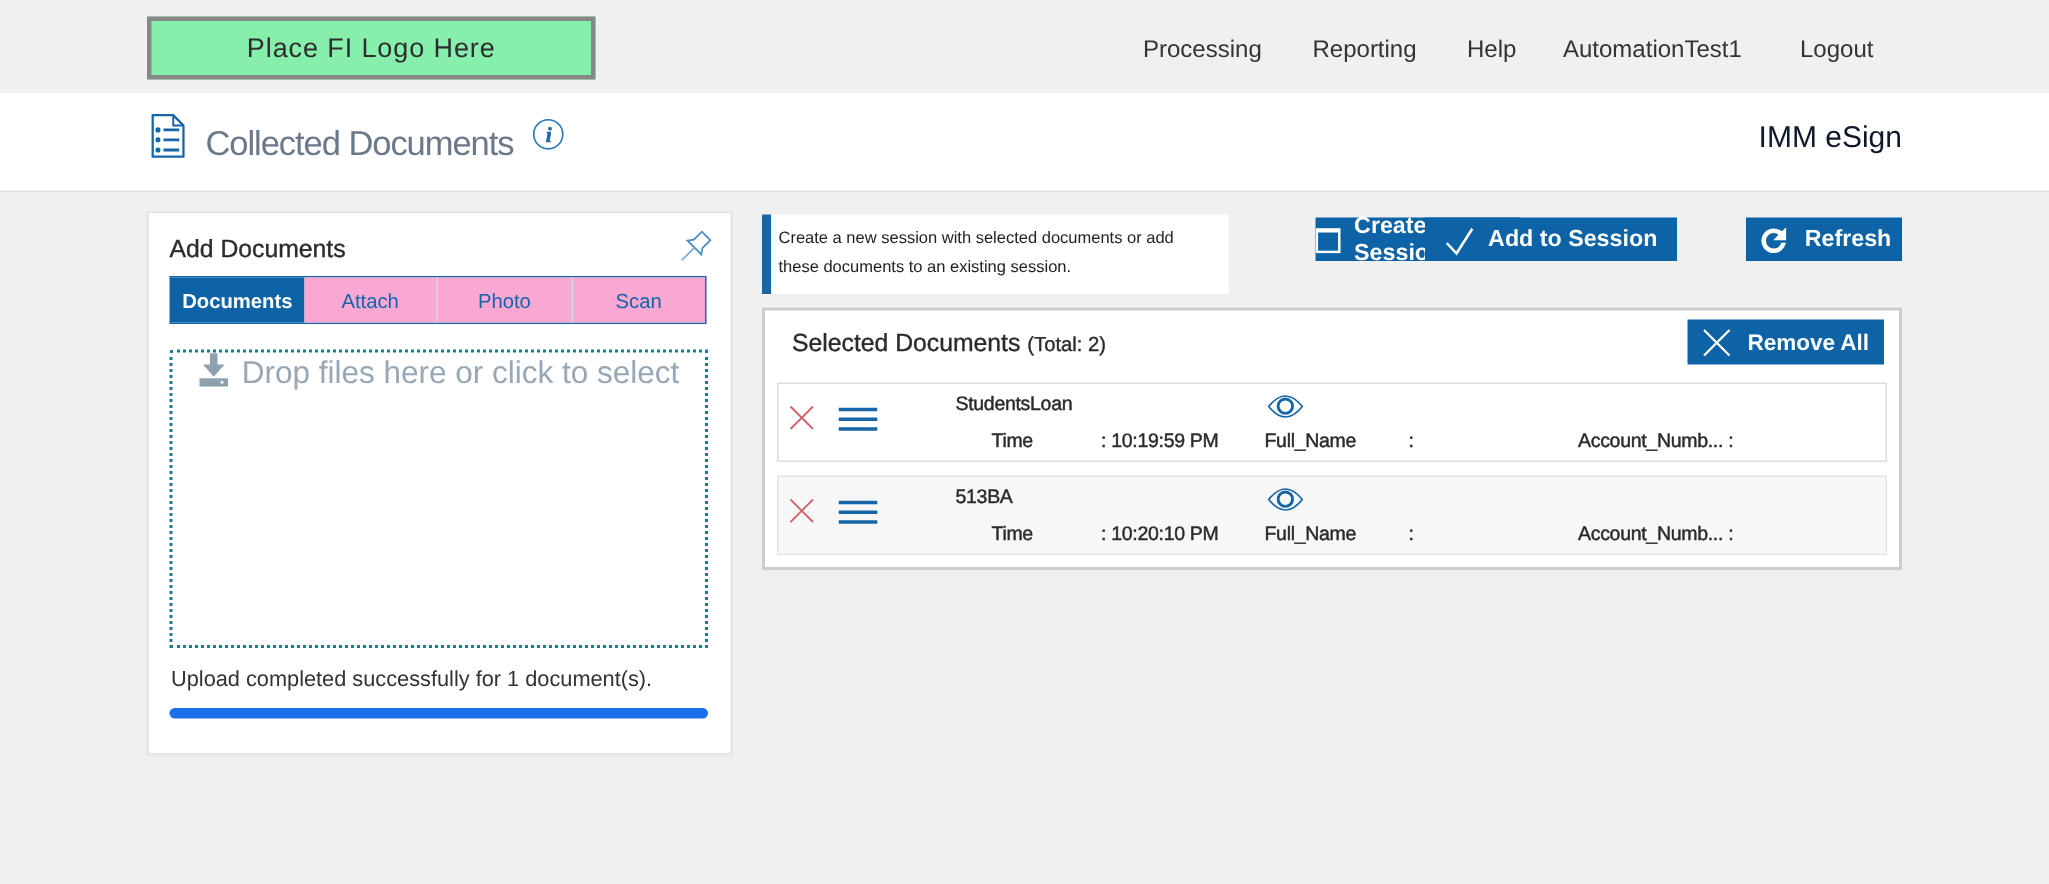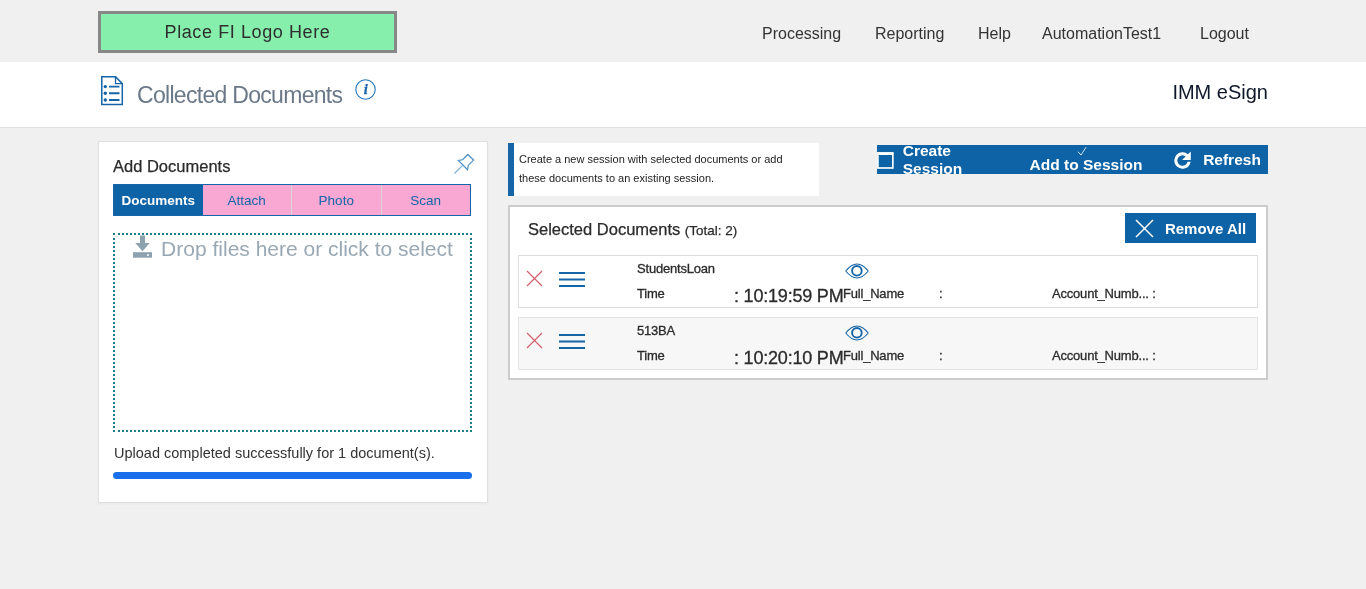--- a/index.html
+++ b/index.html
@@ -24,35 +24,35 @@
 .dropzone { position:absolute; left:113px; top:233px; width:359px; height:199px; border:2px dotted #1c7d8c; background:#fff; display:flex; align-items:flex-start; justify-content:center; padding-bottom:14px; }
 .dropinner { display:flex; align-items:center; color:#98a8b4; font-size:21px; }
 .dropinner svg { margin-right:8px; }
 .uploadmsg { position:absolute; left:114px; top:444.5px; font-size:14.5px; color:#333; }
 .progress { position:absolute; left:113px; top:472px; width:359px; height:7px; border-radius:4px; background:#1a6fea; }
 .msgbox { position:absolute; left:508px; top:143px; width:311px; height:53px; background:#fff; border-left:6px solid #1565a7; }
 .msgbox p { margin:6.5px 0 0 5px; font-size:11px; color:#222; line-height:19.5px; white-space:nowrap; }
 .btn { position:absolute; top:145px; height:29px; background:#0e63a7; color:#fff; font-weight:bold; font-size:15.5px; display:flex; align-items:center; justify-content:center; padding-top:1px; }
 .btn svg { margin-right:9px; }
 #btn-create { left:877px; width:136px; }
-#btn-add { left:1002px; width:168px;flex-direction:column; }
+#btn-add { left:950px; width:168px; }
 #btn-refresh { left:1164px; width:104px; }
 .selpanel { position:absolute; left:508px; top:205px; width:760px; height:175px; background:#fff; border:2px solid #ccc; }
 .seltitle { position:absolute; left:528px; top:220px; font-size:16.5px; color:#2b2b2b; -webkit-text-stroke:0.25px #2b2b2b; }
 .seltitle .total { font-size:13.5px; }
 .removeall { position:absolute; left:1125px; top:213px; width:131px; height:30px; background:#0e63a7; color:#fff; font-weight:bold; font-size:15px; display:flex; align-items:center; justify-content:center; }
 .removeall svg { margin-right:11px; }
 .docrow { position:absolute; left:518px; width:740px; height:53px; background:#fff; border:1px solid #ddd; }
 #row1 { top:255px; }
 #row2 { top:317px; background:#f7f7f7; border-color:#e4e4e4; }
 .redx { position:absolute; left:526px; }
 .hamb { position:absolute; left:559px; }
 .rowname { position:absolute; left:637px; font-size:13px; letter-spacing:-0.2px; color:#2b2b2b; -webkit-text-stroke:0.3px #2b2b2b; }
-.rowtime { position:absolute; left:637px; font-size:13px; letter-spacing:-0.2px; color:#2b2b2b; -webkit-text-stroke:0.3px #2b2b2b; }
-.rowtimeval { position:absolute; left:734px; font-size:18px; letter-spacing:-0.2px; color:#2b2b2b;text-align:right; -webkit-text-stroke:0.3px #2b2b2b; }
+.rowtime { position:absolute; left:661px; font-size:13px; letter-spacing:-0.2px; color:#2b2b2b; -webkit-text-stroke:0.3px #2b2b2b; }
+.rowtimeval { position:absolute; left:734px; font-size:13px; letter-spacing:-0.2px; color:#2b2b2b;text-align:right; -webkit-text-stroke:0.3px #2b2b2b; }
 .eyeicon { position:absolute; left:845px; }
 .fullname { position:absolute; left:843px; font-size:13px; letter-spacing:-0.2px; color:#2b2b2b; -webkit-text-stroke:0.3px #2b2b2b; }
 .colon1 { position:absolute; left:939px; font-size:13px; letter-spacing:-0.2px; color:#2b2b2b; -webkit-text-stroke:0.3px #2b2b2b; }
 .acct { position:absolute; left:1052px; font-size:13px; letter-spacing:-0.2px; color:#2b2b2b; -webkit-text-stroke:0.3px #2b2b2b; }
 </style>
 </head>
 <body>
 <div class="topbar">
   <div class="logobox">Place FI Logo Here</div>
   <div class="nav">

